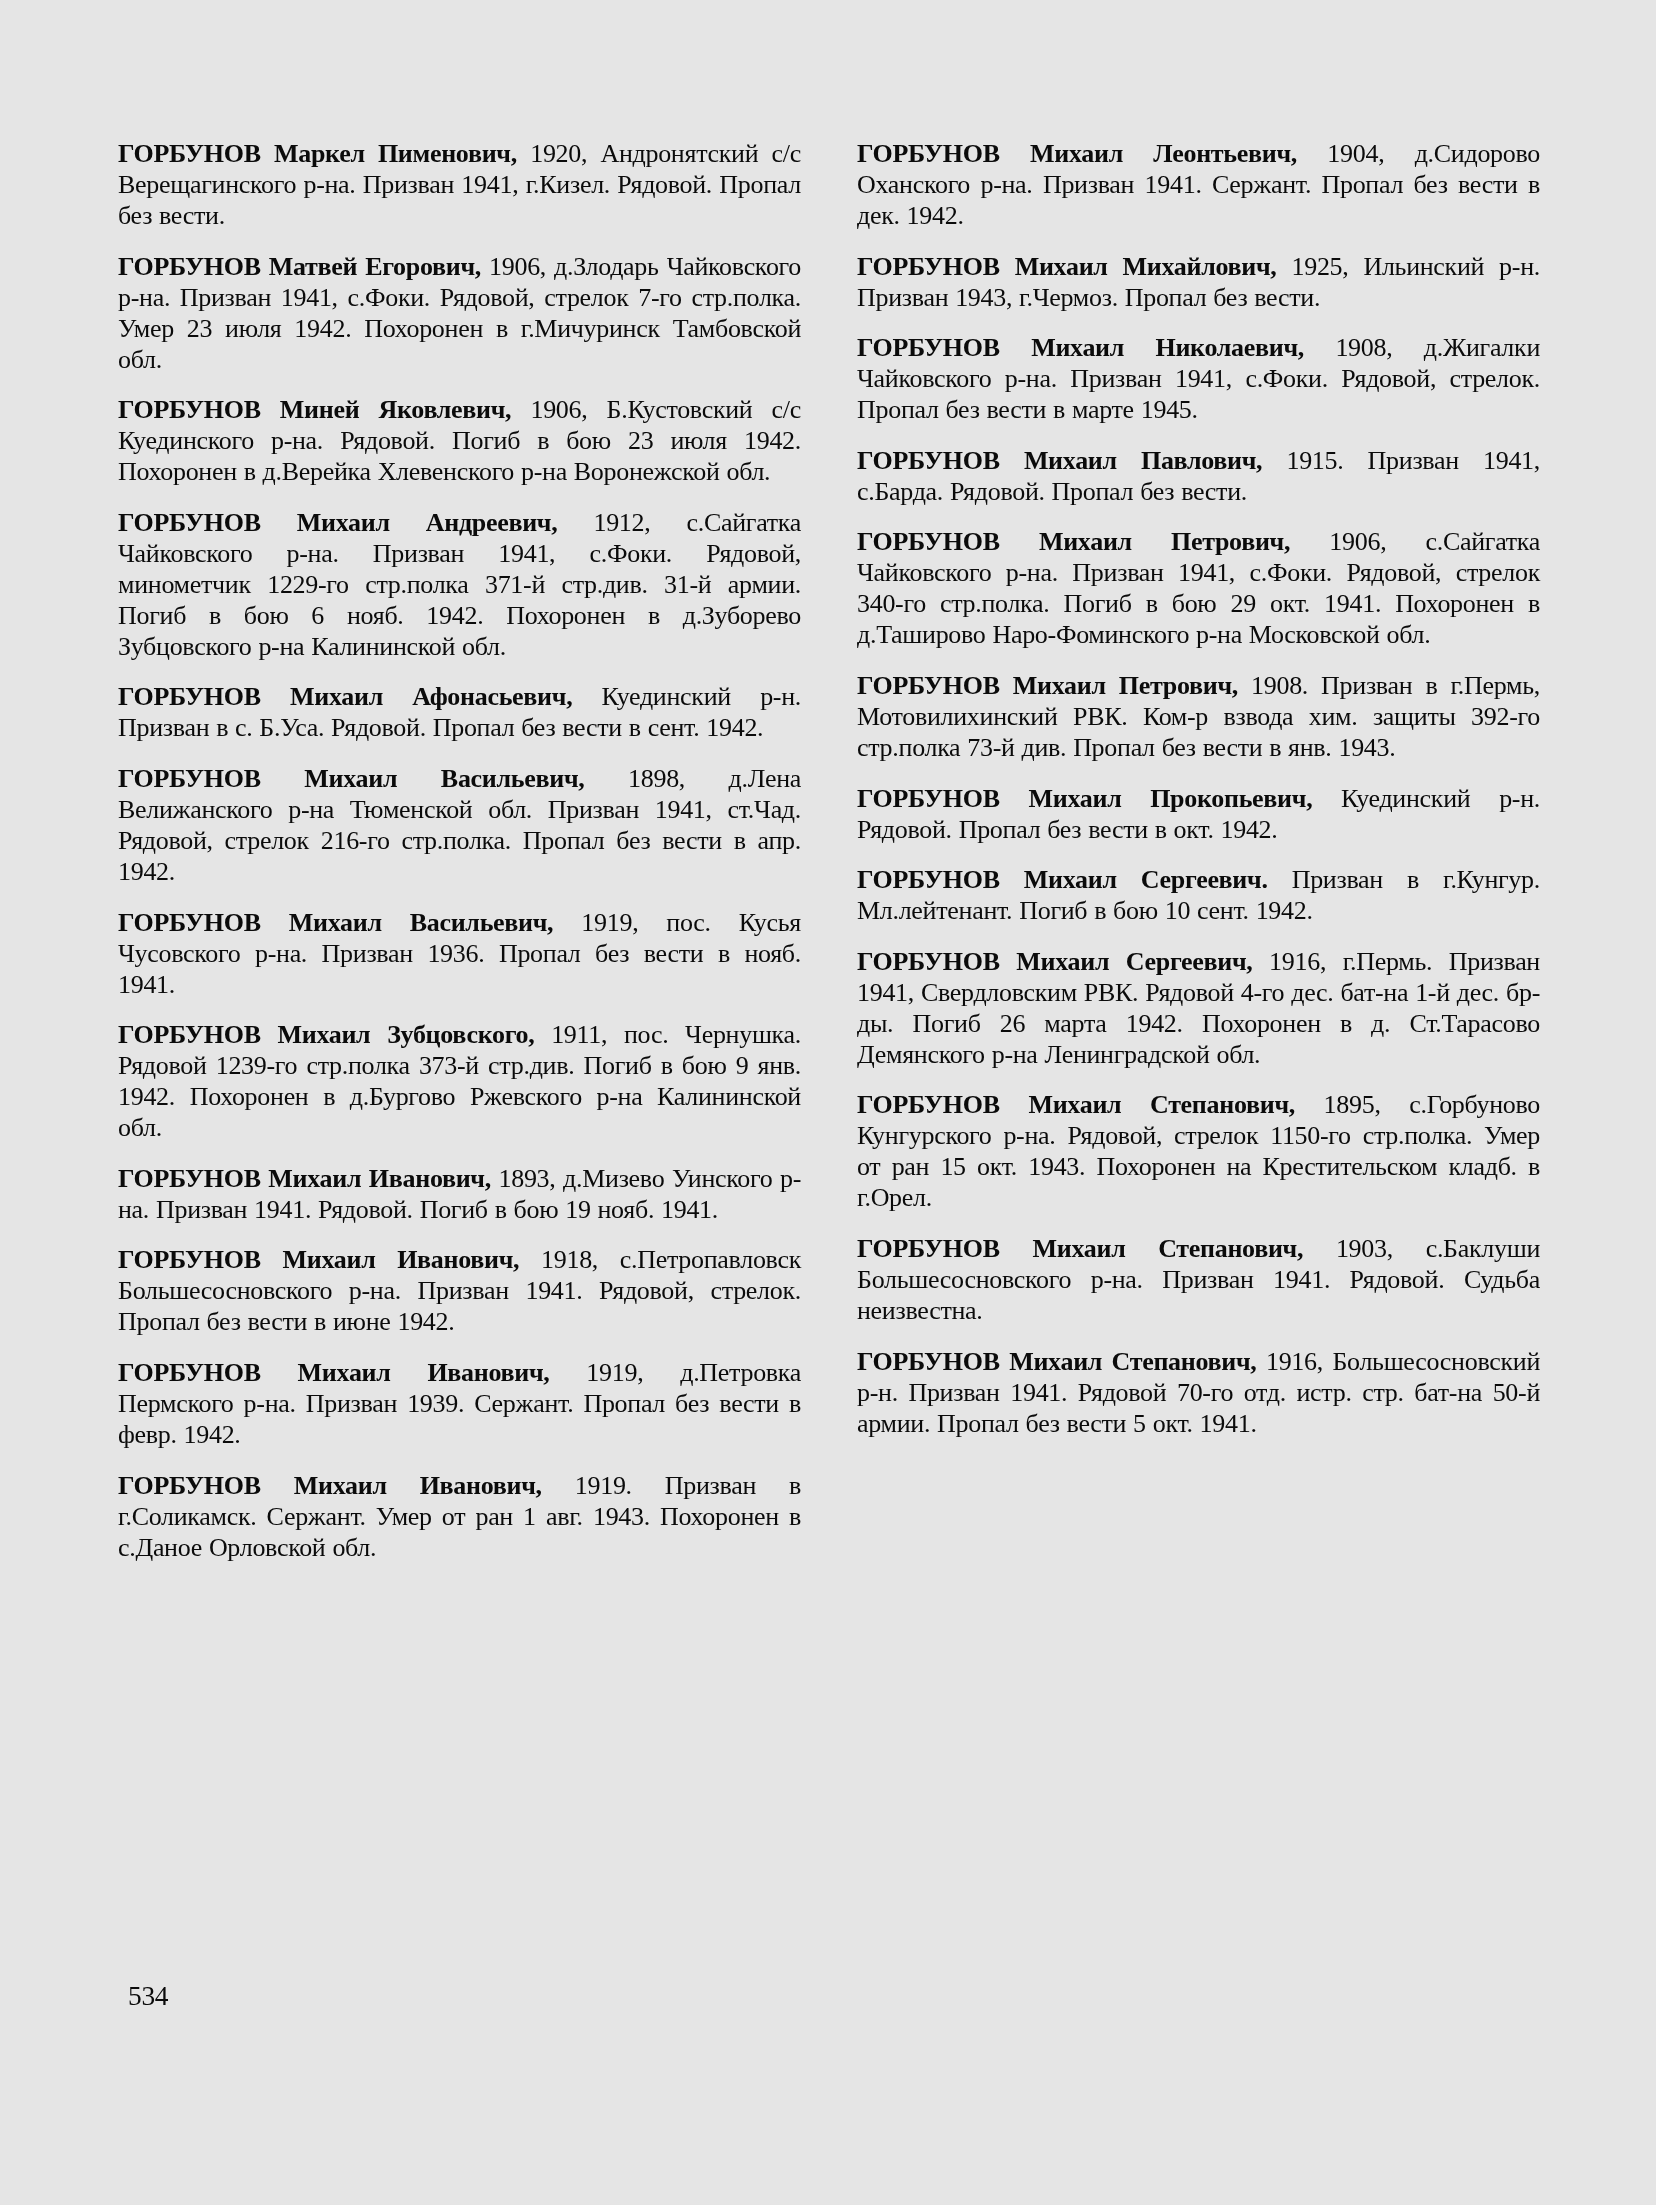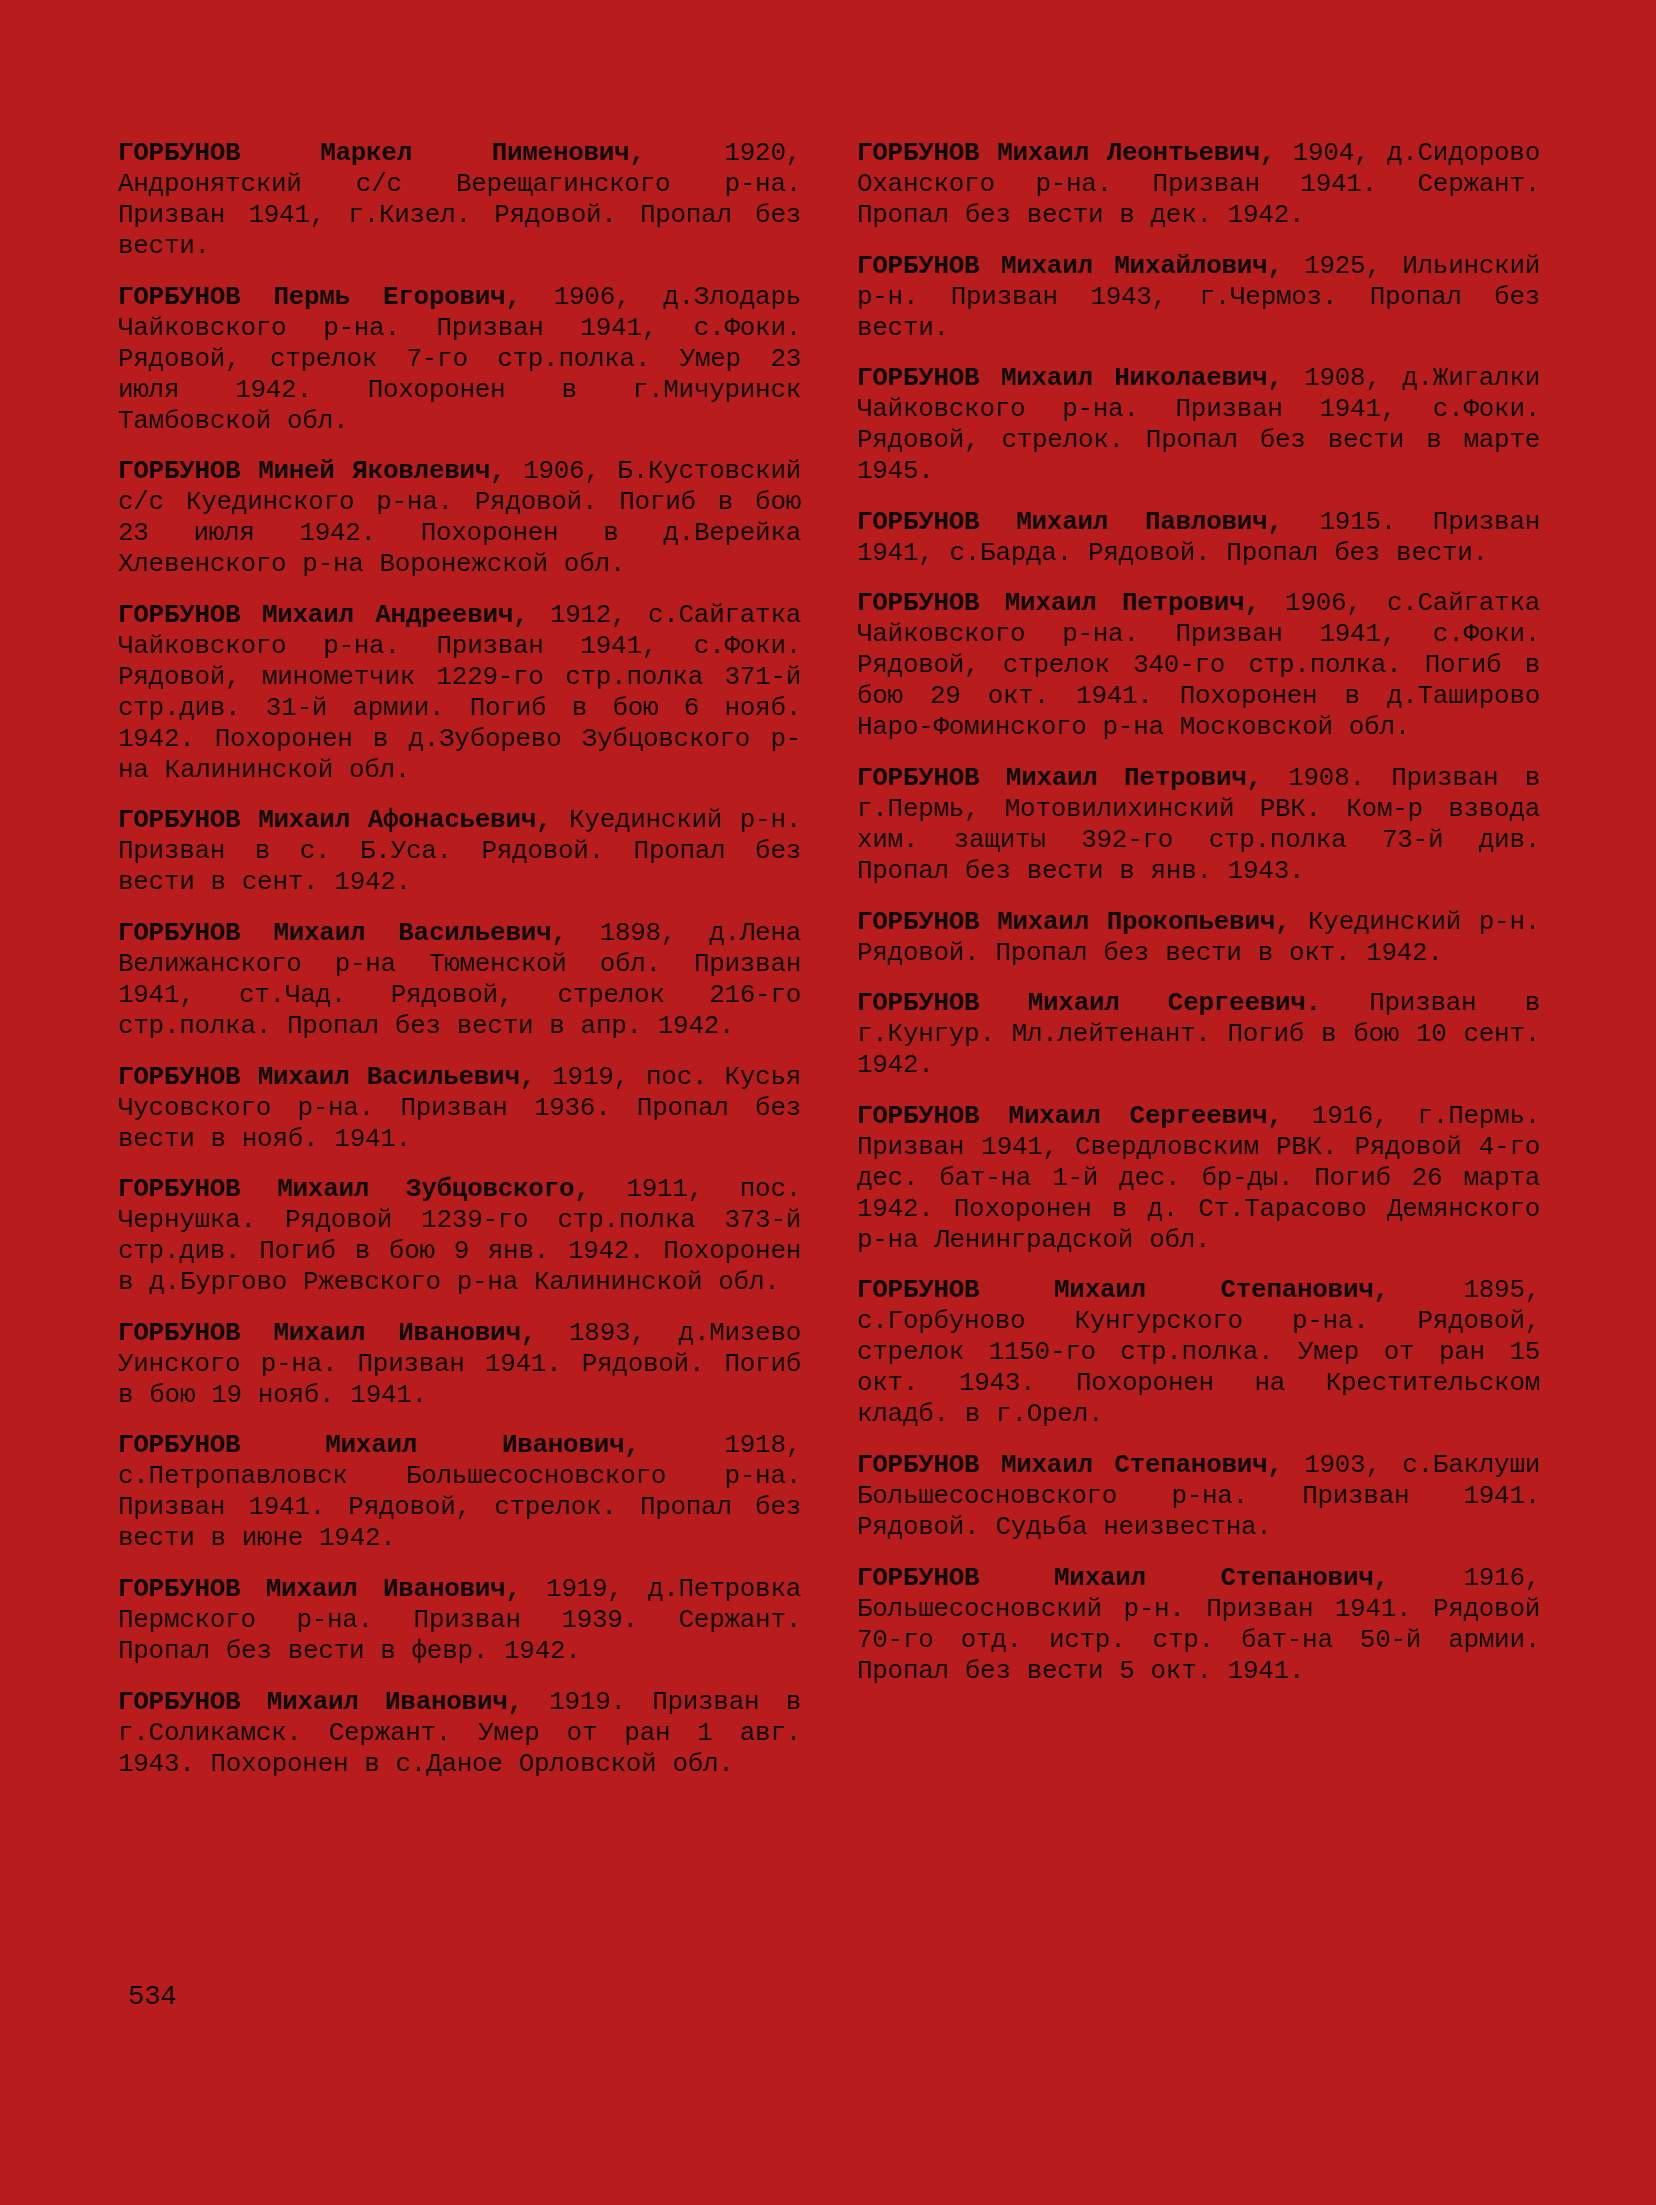--- a/index.html
+++ b/index.html
@@ -4,23 +4,23 @@
 <style>
   html, body {
     margin: 0;
     padding: 0;
     background: #ffffff;
   }
   .page {
     position: relative;
     width: 1657px;
     height: 2205px;
-    background: #b91c1c;
+    background: #e5e5e5;
     color: #0b0b0b;
-    font-family: Liberation Mono, monospace;
+    font-family: Liberation Serif, serif;
     box-sizing: border-box;
     padding: 138px 115px 0 118px;
     overflow: hidden;
   }
   .columns {
     display: flex;
     gap: 56px;
   }
   .col {
     width: 683px;
@@ -48,21 +48,21 @@
   }
 </style>
 </head>
 <body>
 
 <div class="page">
   <div class="columns">
     <div class="col" id="col-left">
   <p class="entry"><b class="entry-name">ГОРБУНОВ Маркел Пименович,</b> <span class="entry-details">1920, Андронятский с/с Верещагинского р-на. Призван 1941, г.Кизел. Рядовой. Пропал без вести.</span></p>
 
-  <p class="entry"><b class="entry-name">ГОРБУНОВ Пермь Егорович,</b> <span class="entry-details">1906, д.Злодарь Чайковского р-на. Призван 1941, с.Фоки. Рядовой, стрелок 7-го стр.полка. Умер 23 июля 1942. Похоронен в г.Мичуринск Тамбовской обл.</span></p>
+  <p class="entry"><b class="entry-name">ГОРБУНОВ Матвей Егорович,</b> <span class="entry-details">1906, д.Злодарь Чайковского р-на. Призван 1941, с.Фоки. Рядовой, стрелок 7-го стр.полка. Умер 23 июля 1942. Похоронен в г.Мичуринск Тамбовской обл.</span></p>
 
   <p class="entry"><b class="entry-name">ГОРБУНОВ Миней Яковлевич,</b> <span class="entry-details">1906, Б.Кустовский с/с Куединского р-на. Рядовой. Погиб в бою 23 июля 1942. Похоронен в д.Верейка Хлевенского р-на Воронежской обл.</span></p>
 
   <p class="entry"><b class="entry-name">ГОРБУНОВ Михаил Андреевич,</b> <span class="entry-details">1912, с.Сайгатка Чайковского р-на. Призван 1941, с.Фоки. Рядовой, минометчик 1229-го стр.полка 371-й стр.див. 31-й армии. Погиб в бою 6 нояб. 1942. Похоронен в д.Зуборево Зубцовского р-на Калининской обл.</span></p>
 
   <p class="entry"><b class="entry-name">ГОРБУНОВ Михаил Афонасьевич,</b> <span class="entry-details">Куединский р-н. Призван в с. Б.Уса. Рядовой. Пропал без вести в сент. 1942.</span></p>
 
   <p class="entry"><b class="entry-name">ГОРБУНОВ Михаил Васильевич,</b> <span class="entry-details">1898, д.Лена Велижанского р-на Тюменской обл. Призван 1941, ст.Чад. Рядовой, стрелок 216-го стр.полка. Пропал без вести в апр. 1942.</span></p>
 
   <p class="entry"><b class="entry-name">ГОРБУНОВ Михаил Васильевич,</b> <span class="entry-details">1919, пос. Кусья Чусовского р-на. Призван 1936. Пропал без вести в нояб. 1941.</span></p>

